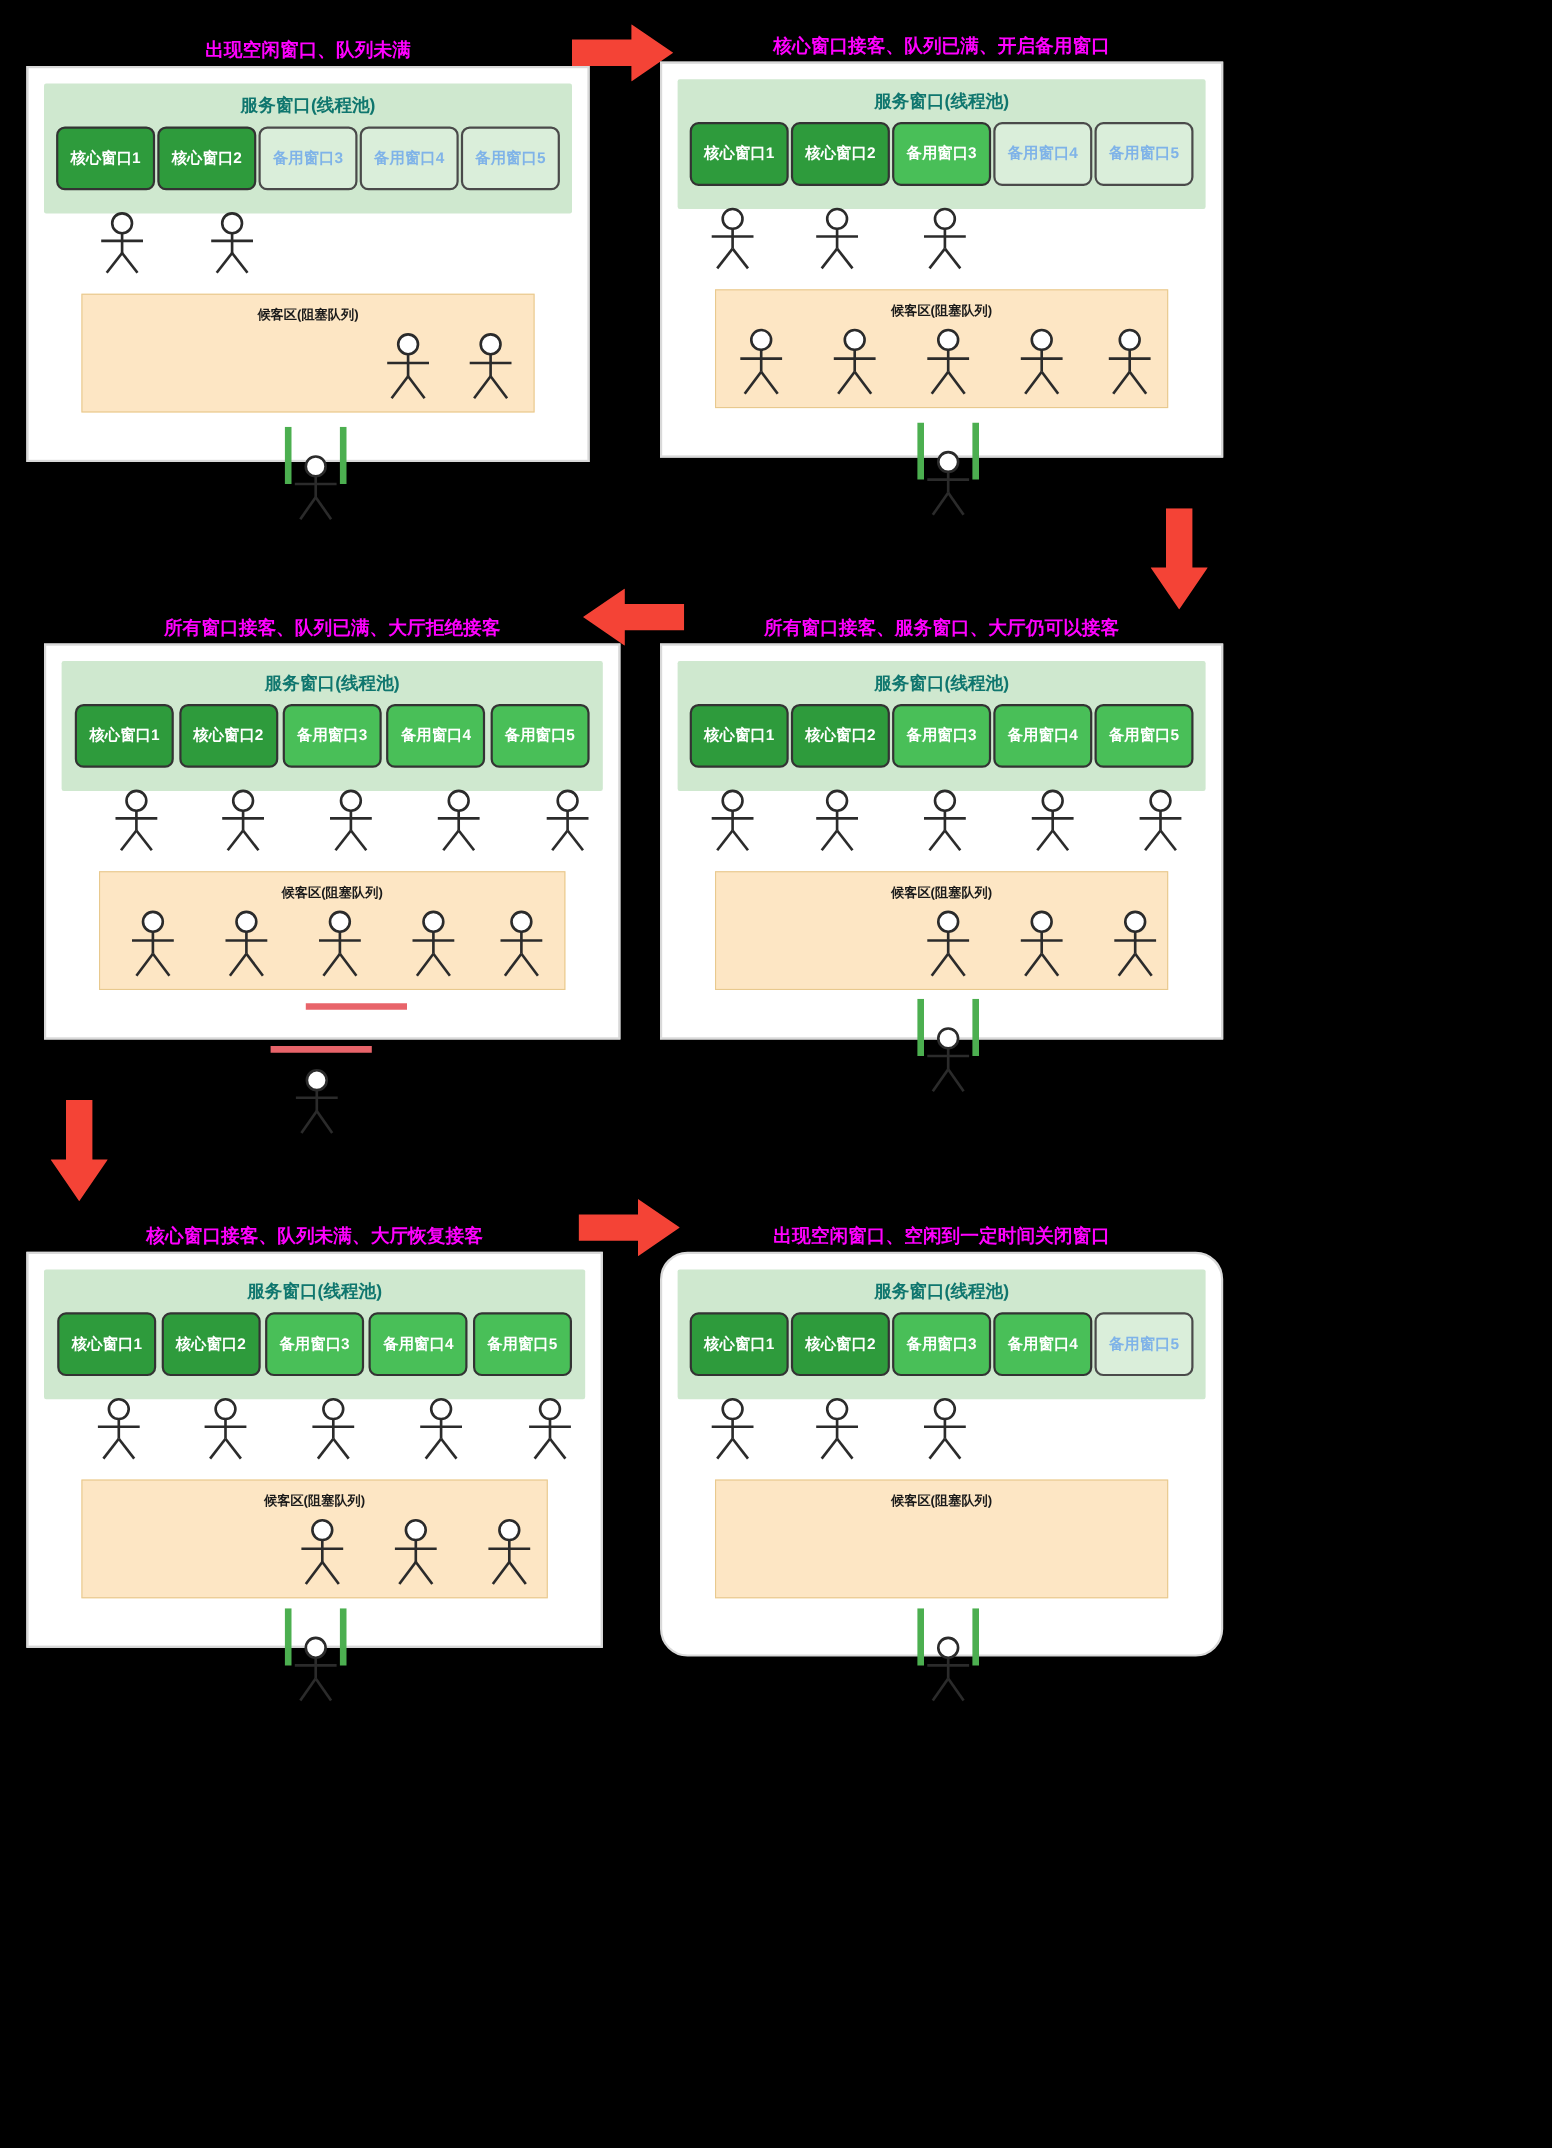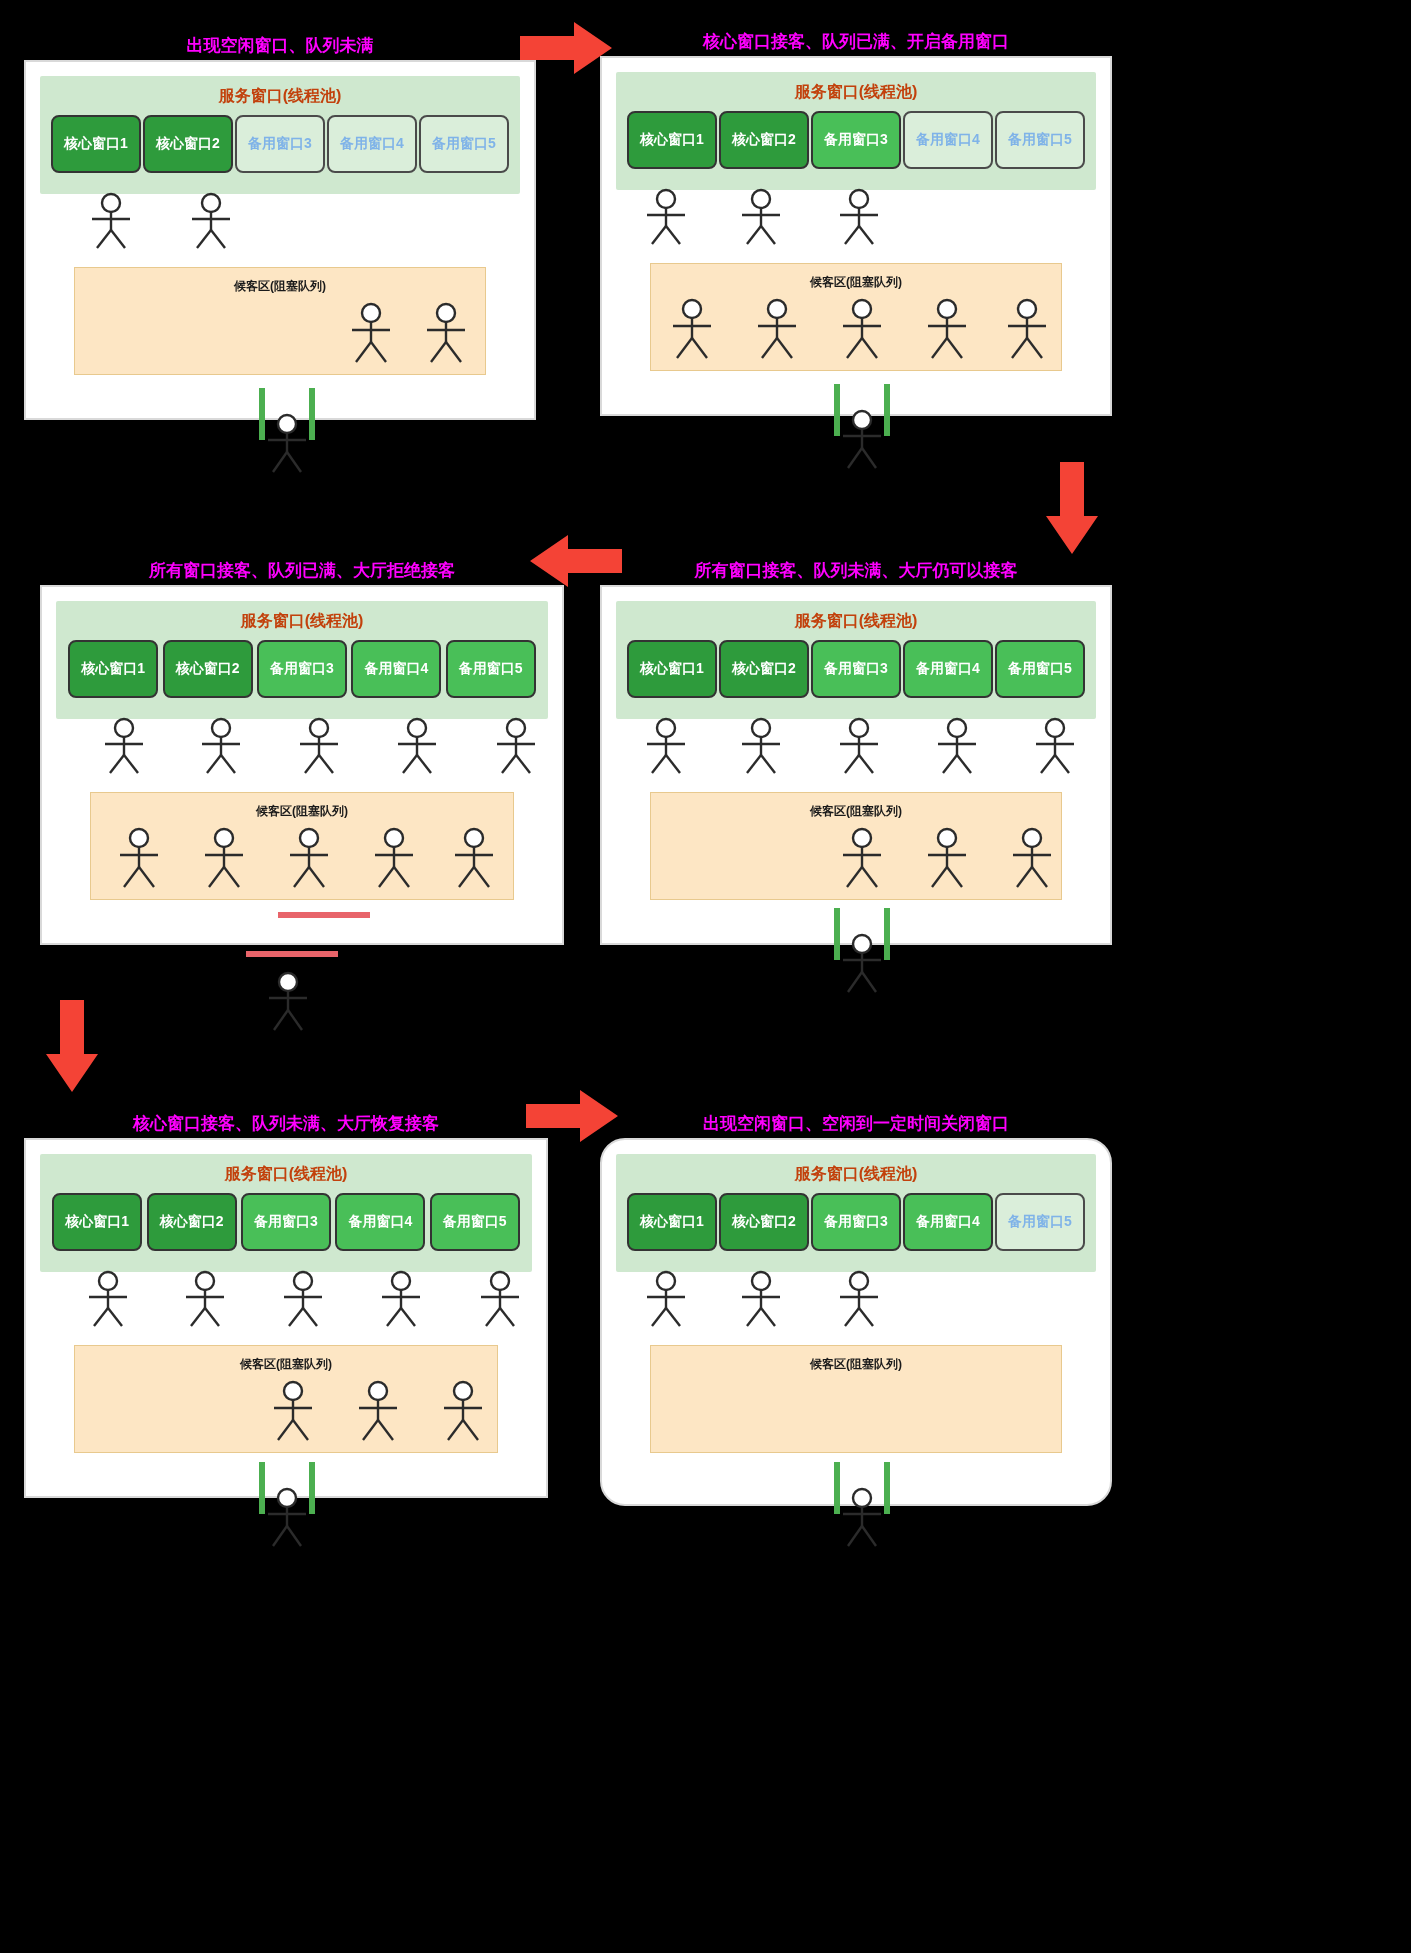--- a/index.html
+++ b/index.html
@@ -43,21 +43,21 @@
     top: 14px;
     background: #cfe8cf;
     border-radius: 2px;
     box-sizing: border-box;
     padding: 6px 0 10px 0;
   }
   .pool-title {
     text-align: center;
     font-size: 16px;
     font-weight: bold;
-    color: #c2410c;
+    color: #0f766e;
     padding: 4px 0 8px 0;
   }
   .windows {
     display: flex;
     justify-content: space-around;
     align-items: flex-start;
     padding: 0 10px;
   }
   .win {
     width: 90px;
@@ -393,21 +393,21 @@
       <line x1="48" y1="64" x2="34" y2="84"></line>
       <line x1="48" y1="64" x2="62" y2="84"></line>
   </g>
 </svg>
 
 <svg class="arrow" style="left:530px; top:535px;" width="92" height="52" viewBox="0 0 92 52">
   <polygon points="92,14 38,14 38,0 0,26 38,52 38,38 92,38" fill="#f44336"></polygon>
 </svg>
 
 <div class="panel" id="p3" style="left:600px; top:585px; width:512px; height:360px;">
-  <div class="panel-title">所有窗口接客、队列未满、大厅仍可以接客</div>
+  <div class="panel-title">所有窗口接客、服务窗口、大厅仍可以接客</div>
 
   <div class="pool" style="height:118px;">
     <div class="pool-title">服务窗口(线程池)</div>
     <div class="windows">
       <div class="win core">
         <span>核心窗口</span>
         <span>1</span>
       </div>
       <div class="win core">
         <span>核心窗口</span>

